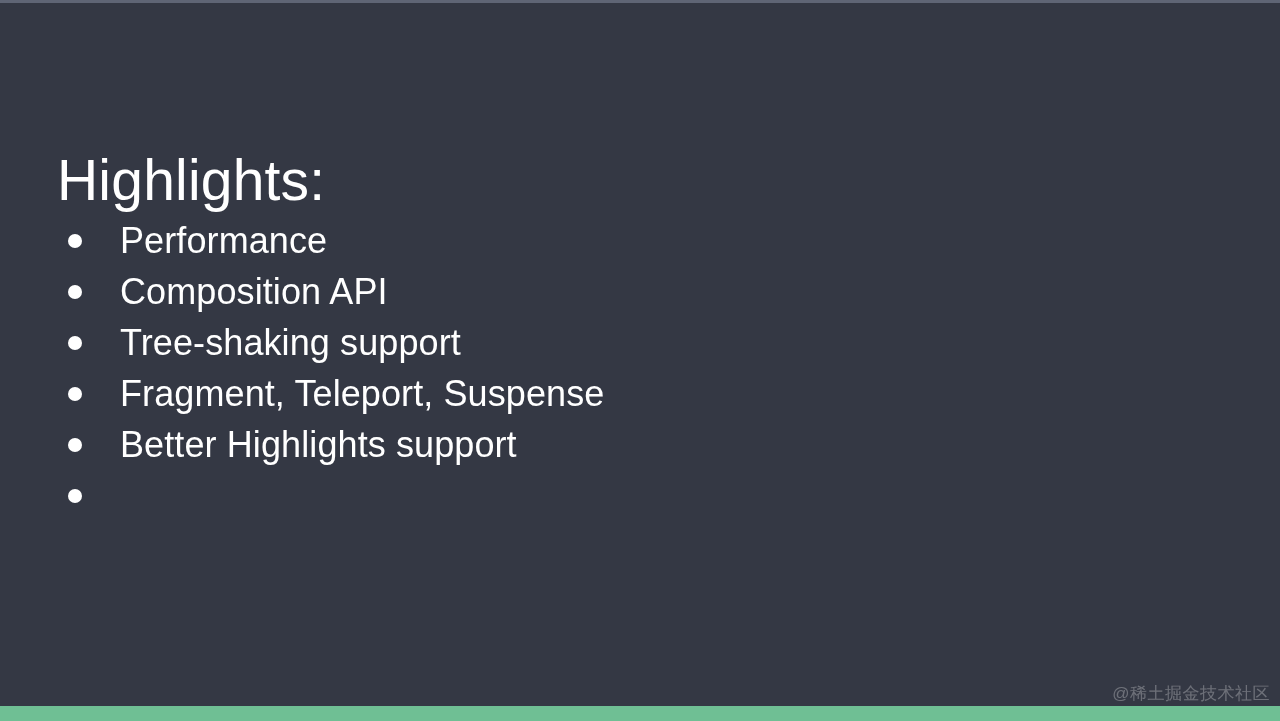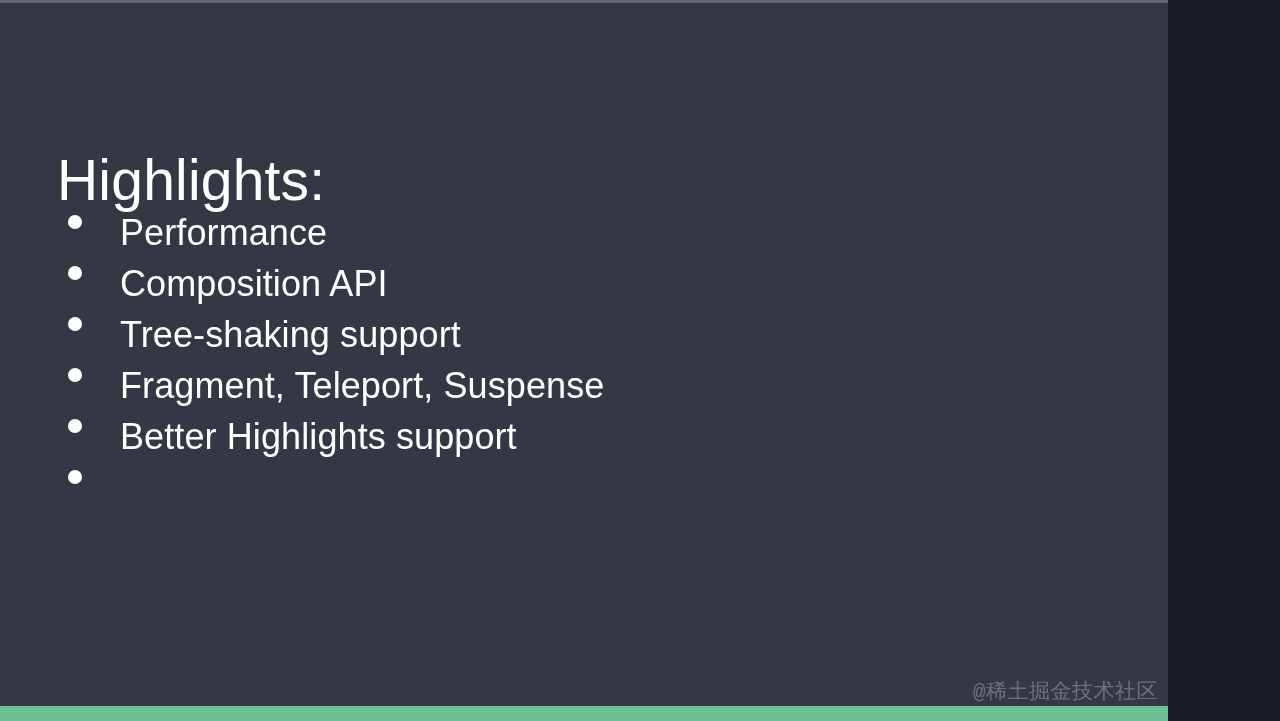--- a/index.html
+++ b/index.html
@@ -2,21 +2,21 @@
 <html><head>
 <meta charset="utf-8">
 <style>
   html, body {
     margin: 0;
     padding: 0;
     background: #1b1d24;
   }
   #slide {
     position: relative;
-    width: 1168px;
+    width: 1280px;
     height: 721px;
     background: #343844;
     overflow: hidden;
     font-family: "Liberation Sans", sans-serif;
     -webkit-font-smoothing: antialiased;
   }
   #top-rule {
     position: absolute;
     top: 0;
     left: 0;
@@ -40,20 +40,21 @@
     margin: 0 0 6px 0;
     white-space: nowrap;
   }
   #bullet-list {
     list-style: none;
     margin: 0;
     padding: 0;
   }
   .bullet-row {
     display: flex;
+    align-items: center;
     height: 51px;
   }
   .bullet-marker {
     flex: 0 0 auto;
     width: 14px;
     height: 14px;
     border-radius: 50%;
     background: #ffffff;
     margin-left: 11px;
     margin-right: 0;
@@ -66,25 +67,24 @@
     letter-spacing: 0.1px;
     margin-left: 38px;
     white-space: nowrap;
   }
   #watermark {
     position: absolute;
     right: 10px;
     bottom: 16px;
     color: #ffffff;
     opacity: 0.28;
-    font-size: 21px;
+    font-size: 17px;
     font-weight: 400;
     letter-spacing: 0.5px;
     white-space: nowrap;
-    font-family: Liberation Mono, monospace;
   }
   #bottom-bar {
     position: absolute;
     left: 0;
     bottom: 0;
     width: 1280px;
     height: 15px;
     background: #6fbf94;
   }
 </style>

